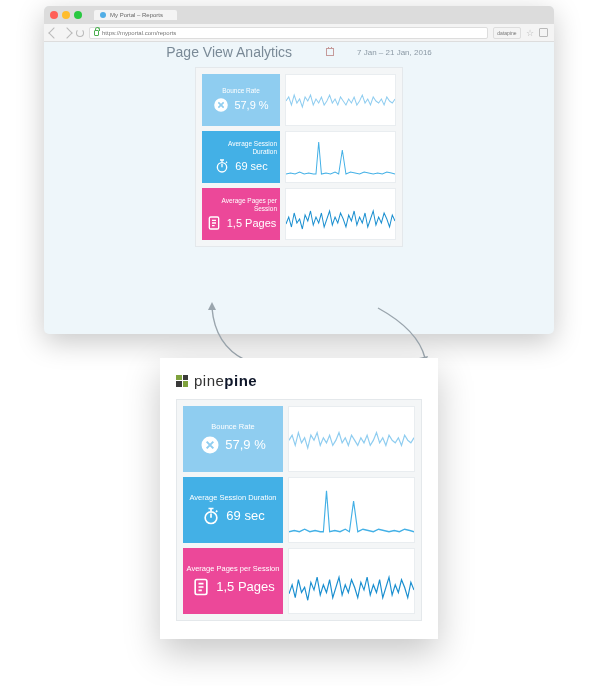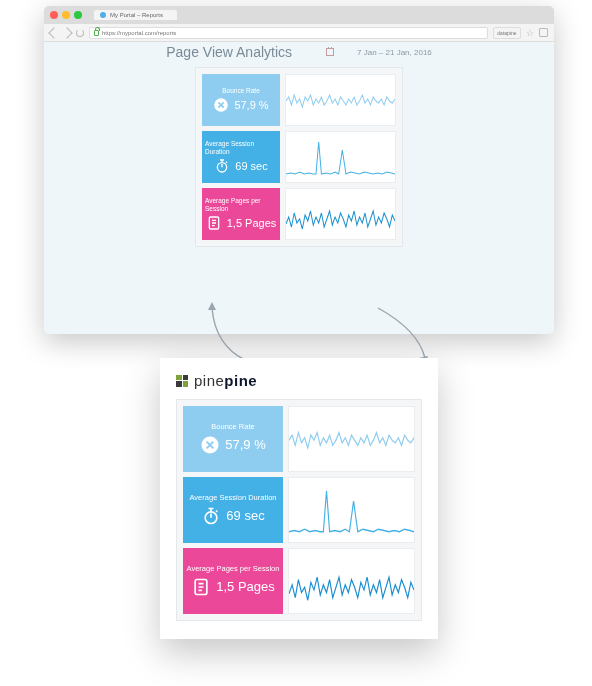--- a/index.html
+++ b/index.html
@@ -33,21 +33,21 @@
   
   .card{background:#f4f6f7;border:1px solid #e4e8eb;padding:6px;margin:0 auto;display:flex;flex-direction:column;gap:5px}
   .browser .card{width:208px}
   .row{display:flex;gap:5px;height:56px}
   .browser .row{height:52px}
   .tile{flex:0 0 84px;color:#fff;display:flex;flex-direction:column;align-items:center;justify-content:center;gap:3px;padding:3px}
   .browser .tile{flex:0 0 78px}
   .c1{background:#8fcdf0}
   .c2{background:#43b0e6}
   .c3{background:#ec4899}
-  .tlabel{font-size:6.5px;text-align:left;line-height:1.15}
+  .tlabel{font-size:6.5px;text-align:right;line-height:1.15}
   .tval{display:flex;align-items:center;gap:5px}
   .tval .num{font-size:11px;font-weight:400}
   .icn{width:16px;height:16px;display:flex;align-items:center;justify-content:center}
   .icn svg{width:100%;height:100%}
   .spark{flex:1;background:#fff;border:1px solid #e9edf0;position:relative;overflow:hidden}
   .spark svg{width:100%;height:100%;display:block}
   
   .arrow{position:absolute;pointer-events:none}
   
   .panel{position:absolute;left:160px;top:358px;width:278px;background:#fff;box-shadow:0 14px 34px rgba(0,0,0,.22);padding:14px 16px 18px}

